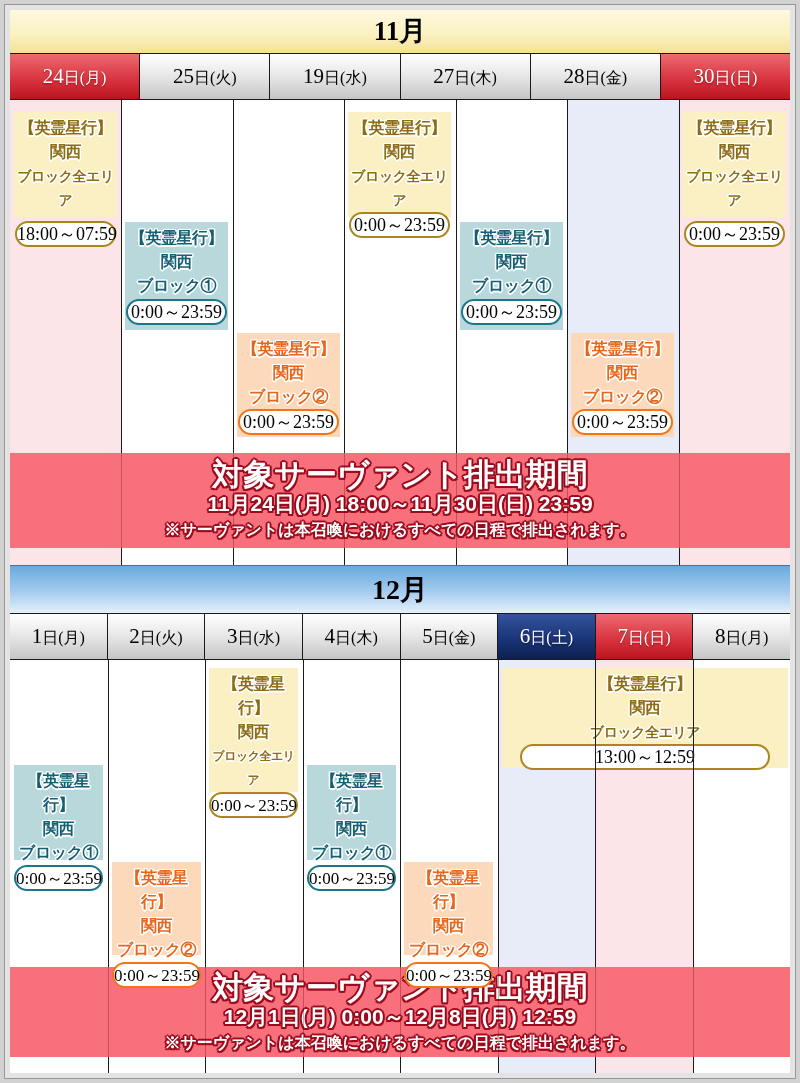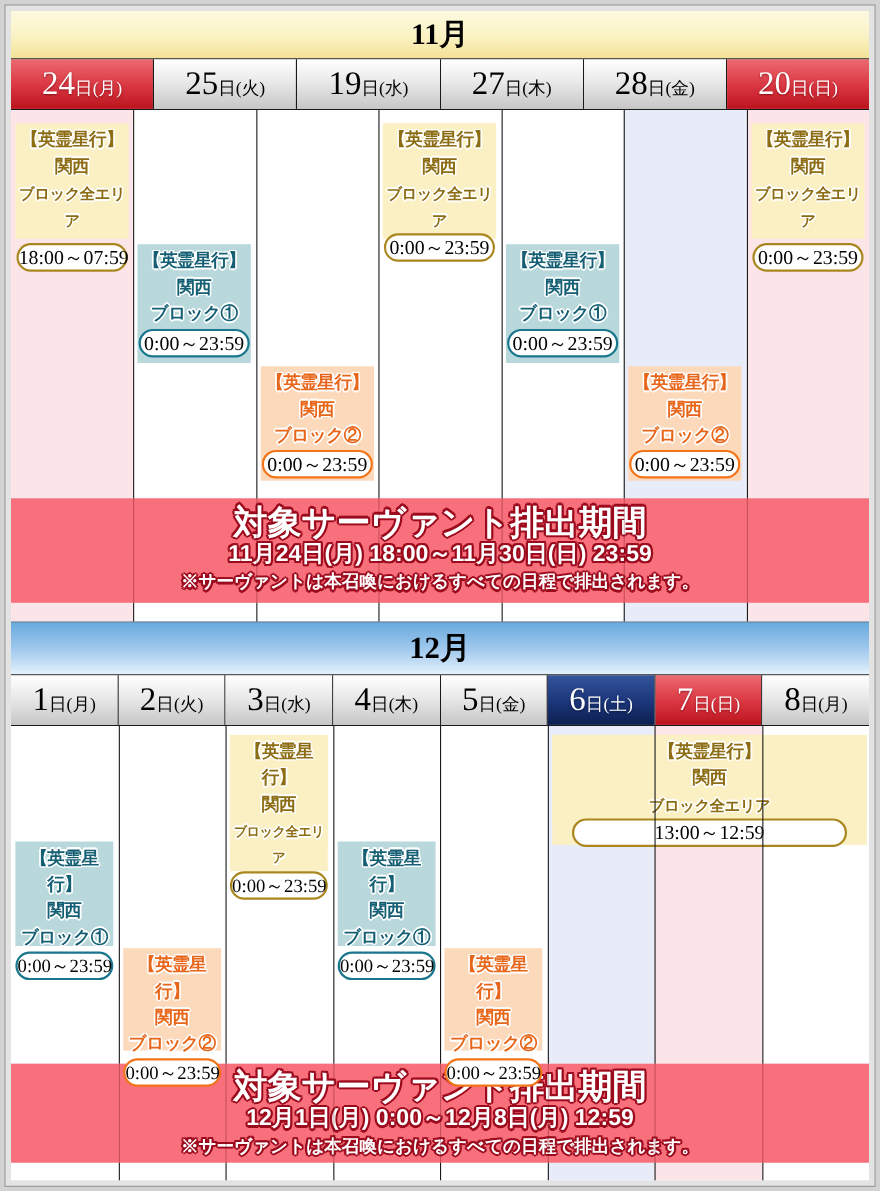--- a/index.html
+++ b/index.html
@@ -17,21 +17,21 @@
     background:linear-gradient(180deg,#68aade 0%,#a5cbee 55%,#e4f1fc 100%);
     border-top:1px solid #4a6f96;box-sizing:border-box;}
 
   
   .dates{display:flex;border-top:1px solid #1a1a1a;border-bottom:1px solid #1a1a1a;box-sizing:border-box;}
   .nov-dates{top:53px;height:47px;}
   .dec-dates{top:613px;height:47px;}
   .dcell{flex:1;text-align:center;line-height:44px;border-right:1px solid #1a1a1a;box-sizing:border-box;
     font-family:"Liberation Serif",serif;white-space:nowrap;overflow:hidden;}
   .dcell:last-child{border-right:none;}
-  .dnum{font-size:30px;}
+  .dnum{font-size:21px;}
   .dsuf{font-size:16px;}
   .d-wk{background:linear-gradient(180deg,#ffffff 0%,#e9e9e9 45%,#c6c6c6 100%);color:#000;}
   .d-sun{background:linear-gradient(180deg,#ed6a70 0%,#d93540 55%,#bb141f 100%);color:#fff;text-shadow:0 1px 2px rgba(90,0,6,.6);}
   .d-sat{background:linear-gradient(180deg,#34549c 0%,#1b3578 55%,#0c1f50 100%);color:#fff;text-shadow:0 1px 2px rgba(0,10,40,.6);}
 
   
   .calbody{background:#fff;}
   .nov-body{top:100px;height:353px;}
   .dec-body{top:660px;height:307px;}
   .nov-footer{top:548px;height:17px;background:#fff;}
@@ -85,21 +85,21 @@
   <div class="band month-header nov-header">
     <span>11月</span>
   </div>
 
   <div class="band dates nov-dates">
     <div class="dcell d-sun"><span class="dnum">24</span><span class="dsuf">日(月)</span></div>
     <div class="dcell d-wk"><span class="dnum">25</span><span class="dsuf">日(火)</span></div>
     <div class="dcell d-wk"><span class="dnum">19</span><span class="dsuf">日(水)</span></div>
     <div class="dcell d-wk"><span class="dnum">27</span><span class="dsuf">日(木)</span></div>
     <div class="dcell d-wk"><span class="dnum">28</span><span class="dsuf">日(金)</span></div>
-    <div class="dcell d-sun"><span class="dnum">20</span><span class="dsuf">日(日)</span></div>
+    <div class="dcell d-sun"><span class="dnum">30</span><span class="dsuf">日(日)</span></div>
   </div>
 
   <div class="band calbody nov-body">
     <div class="stripe pink" style="left:0;width:111px"></div>
     <div class="stripe lav" style="left:557px;width:112px"></div>
     <div class="stripe pink" style="left:669px;width:111px"></div>
     <div class="vline" style="left:111px"></div>
     <div class="vline" style="left:223px"></div>
     <div class="vline" style="left:334px"></div>
     <div class="vline" style="left:446px"></div>

